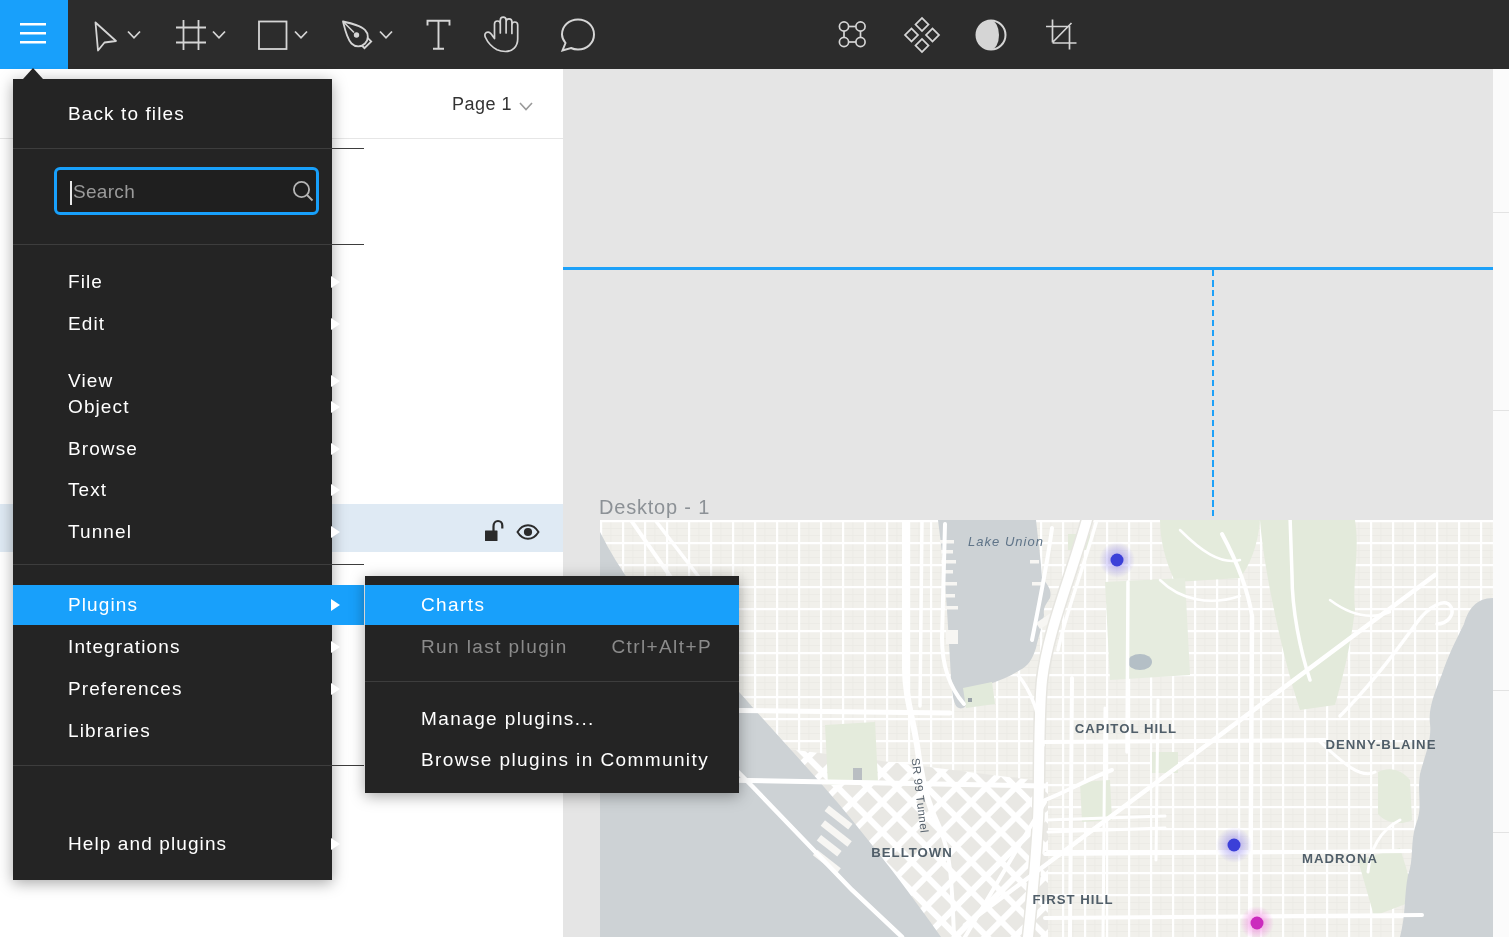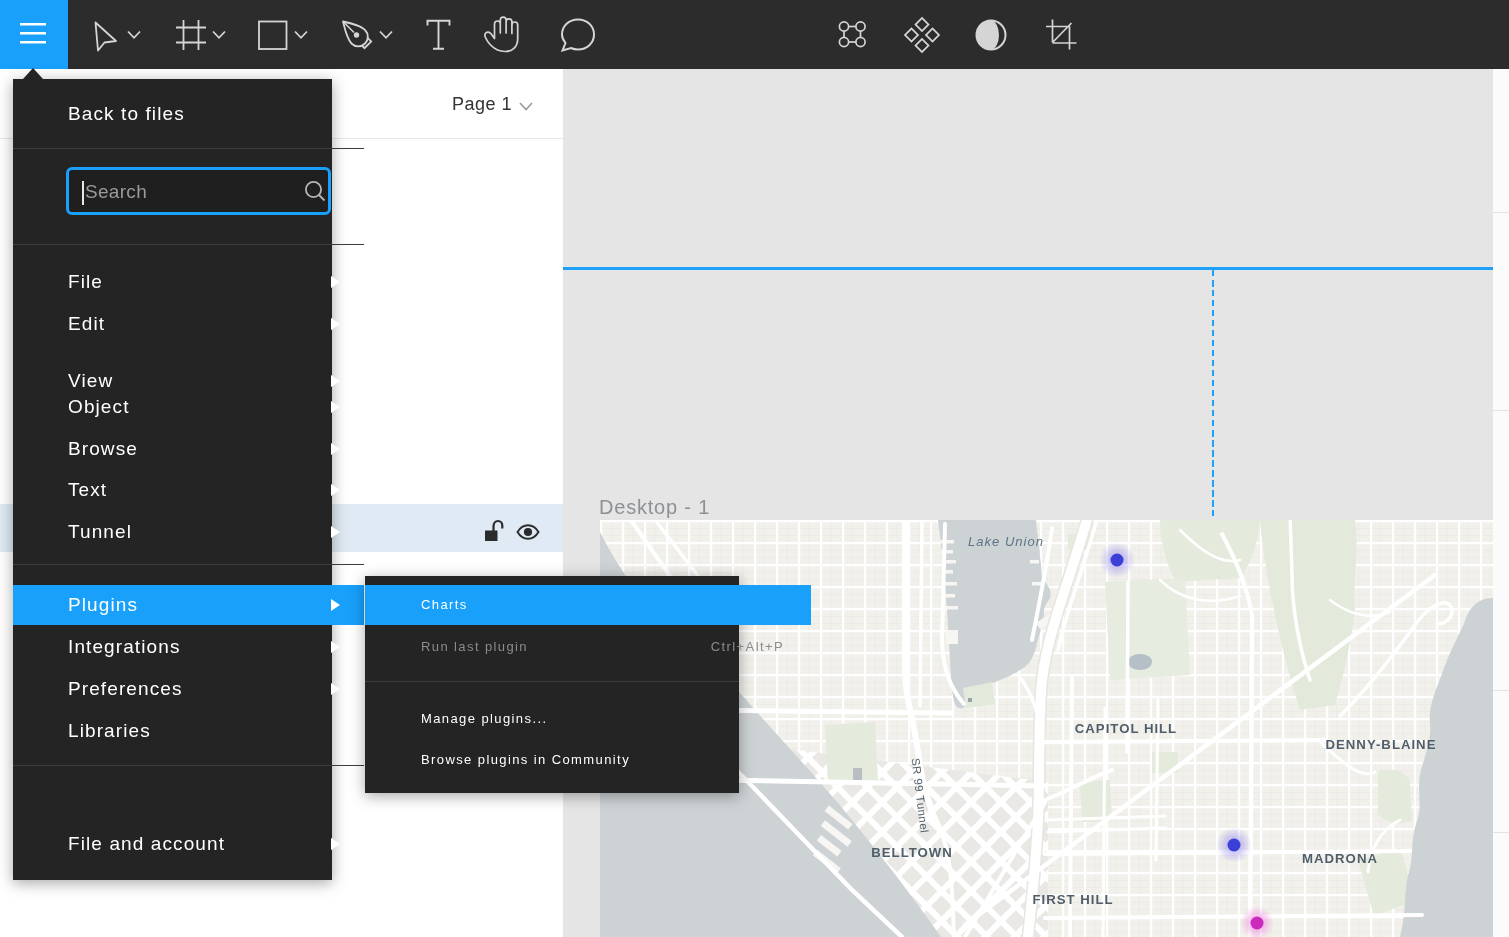--- a/index.html
+++ b/index.html
@@ -25,26 +25,26 @@
   #menu { left:13px; top:79px; width:319px; height:801px; background:#242424; z-index:10;
     box-shadow:0 3px 14px rgba(0,0,0,.35); }
   #menuptr { left:23px; top:68px; width:0; height:0; z-index:10;
     border-left:10px solid transparent; border-right:10px solid transparent; border-bottom:11px solid #242424; }
   .mi { position:absolute; left:0; width:351px; height:42px; line-height:42px; color:#ffffff; font-size:19px; letter-spacing:1.1px; }
   .mi span { margin-left:55px; }
   .msep { position:absolute; left:0; width:351px; height:1px; background:#3d3d3d; }
   .arr { position:absolute; right:24px; top:15px; width:0; height:0;
     border-top:6px solid transparent; border-bottom:6px solid transparent; border-left:9px solid #fff; }
   #searchbox { position:absolute; left:41px; top:88px; width:265px; height:48px; background:#1f1f1f;
-    border:3px solid #18a0fb; border-radius:6px;margin-left:12px; }
+    border:3px solid #18a0fb; border-radius:6px; }
   #menu .hl { background:#18a0fb; }
   
   #submenu { left:365px; top:576px; width:374px; height:217px; background:#242424; z-index:11;
     box-shadow:0 3px 14px rgba(0,0,0,.35); }
-  .si { position:absolute; left:0; width:446px; height:42px; line-height:42px; color:#fff; font-size:13px; letter-spacing:1.4px; }
+  .si { position:absolute; left:0; width:374px; height:42px; line-height:42px; color:#fff; font-size:19px; letter-spacing:1.4px; }
   .si span { margin-left:56px; }
 </style>
 </head>
 <body>
 <div id="stage">
   <div id="toolbar" class="abs">
     <div id="hamb" class="abs"></div>
     <svg class="abs" style="left:0;top:0" width="1509" height="68" viewBox="0 0 1509 68" fill="none">
 
       <path d="M20 24.2 H46 M20 33.2 H46 M20 42.2 H46" stroke="#ffffff" stroke-width="2.6"></path>
@@ -257,21 +257,21 @@
     <div class="mi" style="top:307px"><span>Object</span><i class="arr"></i></div>
     <div class="mi" style="top:349px"><span>Browse</span><i class="arr"></i></div>
     <div class="mi" style="top:390px"><span>Text</span><i class="arr"></i></div>
     <div class="mi" style="top:432px"><span>Tunnel</span><i class="arr"></i></div>
     <div class="msep" style="top:485px"></div>
     <div class="mi hl" style="top:506px;height:40px;line-height:40px"><span>Plugins</span><i class="arr" style="top:14px"></i></div>
     <div class="mi" style="top:547px"><span>Integrations</span><i class="arr"></i></div>
     <div class="mi" style="top:589px"><span>Preferences</span><i class="arr"></i></div>
     <div class="mi" style="top:631px"><span>Libraries</span></div>
     <div class="msep" style="top:686px"></div>
-    <div class="mi" style="top:744px"><span>File and account</span><i class="arr"></i></div>
+    <div class="mi" style="top:744px"><span>Help and plugins</span><i class="arr"></i></div>
   </div>
   <div id="menuptr" class="abs"></div>
 
   <div id="submenu" class="abs">
     <div class="si" style="top:9px;height:40px;line-height:40px;background:#18a0fb"><span>Charts</span></div>
     <div class="si" style="top:50px;color:#8b8b8b"><span>Run last plugin</span><span style="position:absolute;right:27px;margin-left:0">Ctrl+Alt+P</span></div>
     <div class="msep" style="top:105px;width:374px"></div>
     <div class="si" style="top:122px"><span>Manage plugins...</span></div>
     <div class="si" style="top:163px"><span>Browse plugins in Community</span></div>
   </div>

